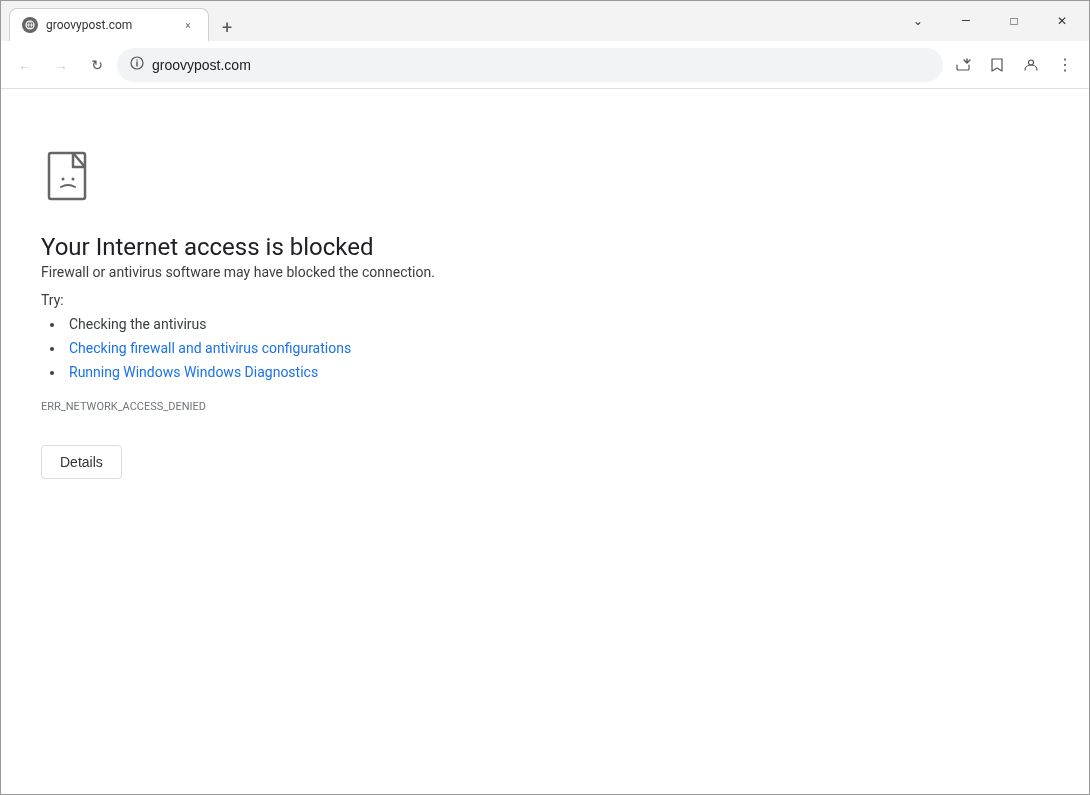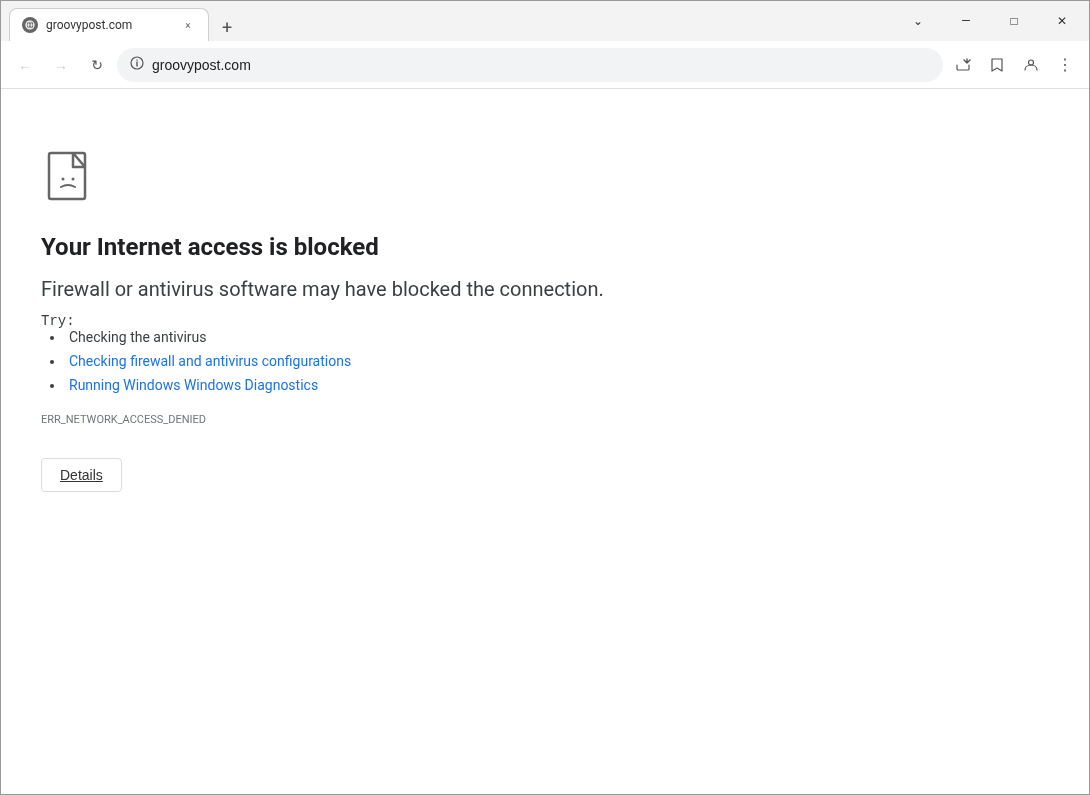--- a/index.html
+++ b/index.html
@@ -202,35 +202,35 @@
     }
 
     .error-icon {
       width: 60px;
       height: 60px;
       margin-bottom: 24px;
     }
 
     .error-title {
       font-size: 24px;
-      font-weight: 700;
+      font-weight: 400;
       color: #202124;
-      margin-bottom: 16px;
+      margin-bottom: 3px;
     }
 
     .error-description {
-      font-size: 20px;
+      font-size: 14px;
       color: #3c4043;
       margin-bottom: 12px;
     }
 
     .try-label {
       font-size: 14px;
       color: #3c4043;
-      font-family: Liberation Mono, monospace;
+      margin-bottom: 8px;
     }
 
     .suggestions-list {
       list-style: disc;
       padding-left: 24px;
       margin-bottom: 20px;
     }
 
     .suggestions-list li {
       font-size: 14px;
@@ -254,21 +254,20 @@
     }
 
     .details-btn {
       border: 1px solid #dadce0;
       background: white;
       border-radius: 4px;
       padding: 8px 18px;
       font-size: 14px;
       color: #333;
       cursor: pointer;
-      text-decoration: underline;
     }
   </style>
 </head>
 <body>
 
 <div class="window">
 
   <div class="title-bar">
     <div class="tab-strip">
       <div class="tab">

